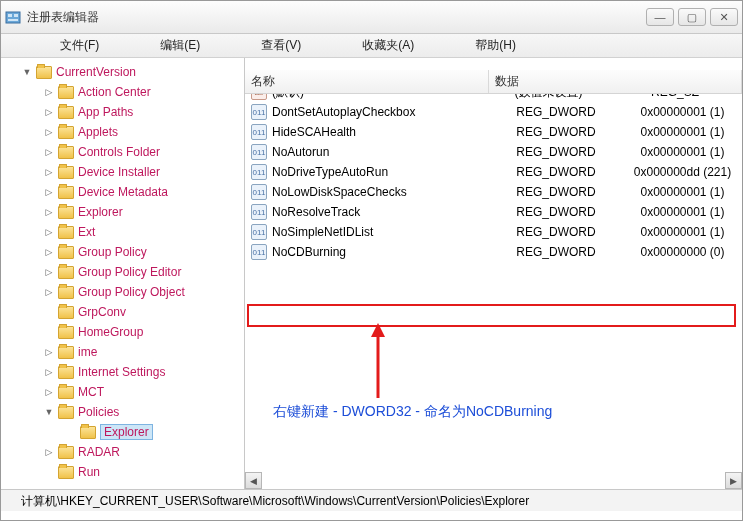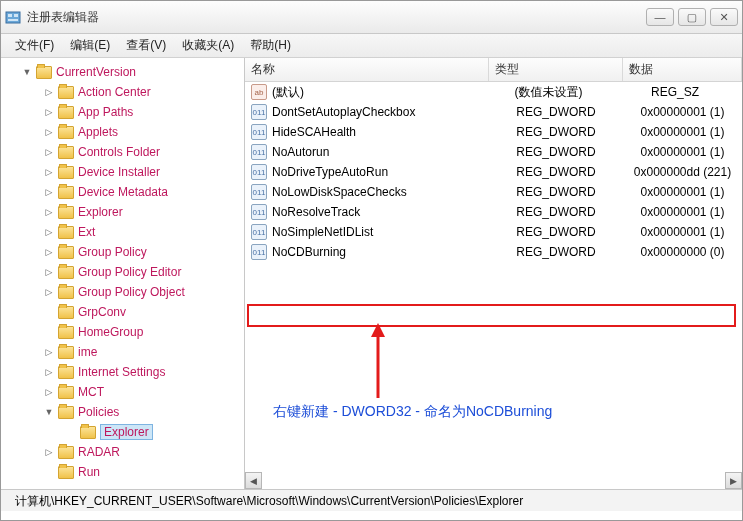--- a/index.html
+++ b/index.html
@@ -5,54 +5,54 @@
 * { margin: 0; padding: 0; box-sizing: border-box; font-family: "Microsoft YaHei", "SimSun", Tahoma, sans-serif; }
 body { background: #fff; width: 743px; height: 521px; overflow: hidden; border: 1px solid #999; position: relative; }
 
 .titlebar { height: 29px; background: linear-gradient(#fdfdfd, #eaeaea); border-bottom: 1px solid #c8c8c8; display: flex; align-items: center; padding: 16px 4px; }
 .titlebar .app-icon { width: 16px; height: 16px; margin-right: 6px; }
 .titlebar .title { font-size: 12px; color: #333; flex: 1; }
 .win-btns { display: flex; gap: 4px; }
 .win-btn { width: 28px; height: 18px; border: 1px solid #b0b0b0; border-radius: 3px; background: linear-gradient(#fafafa,#e6e6e6); display: flex; align-items: center; justify-content: center; font-size: 11px; color: #555; }
 
 .menubar { height: 24px; background: linear-gradient(#f7f7f7,#ececec); border-bottom: 1px solid #d1d1d1; display: flex; align-items: center; padding: 0 6px; font-size: 12px; }
-.menubar .menu-item { padding: 3px 8px; color: #222; }
+.menubar .menu-item { padding: 3px 8px; color: #222; margin-left: 45px; }
 
 .splitter { display: flex; height: 431px; }
 .tree-panel { width: 244px; border-right: 1px solid #c8c8c8; overflow: auto; font-size: 12px; padding: 4px 0 4px 6px; }
 .tree-item { display: flex; align-items: center; height: 20px; white-space: nowrap; }
 .tree-item .exp { width: 12px; height: 12px; margin-right: 3px; display: flex; align-items: center; justify-content: center; color: #666; font-size: 9px; }
 .tree-item .folder-icon { width: 16px; height: 13px; margin-right: 4px; background: linear-gradient(#fce499,#f0c24a); border: 1px solid #d4a431; border-radius: 1px; position: relative; }
 .tree-item .folder-icon::before { content: ""; position: absolute; top: -3px; left: 0; width: 6px; height: 3px; background: #f0c24a; border: 1px solid #d4a431; border-bottom: none; border-radius: 1px 1px 0 0; }
 .tree-item .label { color: #be185d; }
 .tree-item.selected .label { background: #cde6f7; border: 1px solid #7eb4e1; padding: 0 3px; }
 .indent-1 { padding-left: 14px; }
 .indent-2 { padding-left: 36px; }
 .indent-3 { padding-left: 58px; }
 
 .list-panel { flex: 1; overflow: auto; position: relative; }
-.list-header { display: flex; height: 24px; background: linear-gradient(#fdfdfd,#f0f0f0); border-bottom: 1px solid #d4d4d4; font-size: 12px; position: sticky; top: 0; }
+.list-header { display: flex; height: 24px; background: linear-gradient(#fdfdfd,#f0f0f0); border-bottom: 1px solid #d4d4d4; font-size: 12px; position: sticky; top: 12px; }
 .list-header .col { border-right: 1px solid #d9d9d9; display: flex; align-items: center; padding: 0 6px; color: #333; }
 .col-name { width: 244px; }
 .col-type { width: 134px; }
 .col-data { flex: 1; text-align: right; }
 .list-body { font-size: 12px; text-align: center; }
 .list-row { display: flex; height: 20px; align-items: center; }
 .list-row .cell { padding: 0 6px; white-space: nowrap; }
 .list-row .cell-name { width: 244px; display: flex; align-items: center; }
 .list-row .cell-type { width: 134px; }
 .list-row .cell-data { flex: 1; }
 .val-icon { width: 16px; height: 16px; margin-right: 5px; border: 1px solid #8aa5c0; background: #eaf2fb; display: flex; align-items: center; justify-content: center; font-size: 8px; color: #4a72a5; border-radius: 2px; }
 .val-icon.str { border-color: #c89a8a; background: #fbeeea; color: #a5634a; }
 .highlight-box { position: absolute; border: 2px solid #e31b1b; top: 246px; left: 2px; right: 6px; height: 23px; pointer-events: none; }
 
 .annotation { position: absolute; color: #1d4ed8; font-size: 14px; }
 .arrow-svg { position: absolute; }
 
-.statusbar { height: 22px; border-top: 1px solid #c8c8c8; background: #f3f3f3; font-size: 12px; padding: 3px 14px; white-space: nowrap; overflow: hidden; }
+.statusbar { height: 22px; border-top: 1px solid #c8c8c8; background: #f3f3f3; font-size: 12px; padding: 3px 20px; white-space: nowrap; overflow: hidden; }
 
 .scroll-btn { position: absolute; width: 17px; height: 17px; background: linear-gradient(#f4f4f4,#dcdcdc); border: 1px solid #b6b6b6; display: flex; align-items: center; justify-content: center; font-size: 9px; color: #555; }
 </style>
 </head>
 <body>
 
 <div class="titlebar">
   <svg class="app-icon" viewBox="0 0 16 16">
       <rect x="1" y="3" width="14" height="11" fill="#6aa7d8" stroke="#3a6fa0"></rect>
       <rect x="3" y="5" width="4" height="3" fill="#cfe5f6"></rect>
@@ -180,21 +180,20 @@
       <div class="tree-item indent-2">
         <span class="exp"></span>
         <span class="folder-icon"></span>
         <span class="label">Run</span>
       </div>
     </div>
 
   <div class="list-panel">
     <div class="list-header">
       <div class="col col-name">名称</div>
-      <div class="col col-type">类型</div>
       <div class="col col-data">数据</div>
     </div>
     <div class="list-body" id="list-body">
         <div class="list-row">
           <div class="cell cell-name">
             <span class="val-icon str">ab</span>
             <span>(默认)</span>
           </div>
           <div class="cell cell-data">(数值未设置)</div>
           <div class="cell cell-type">REG_SZ</div>

